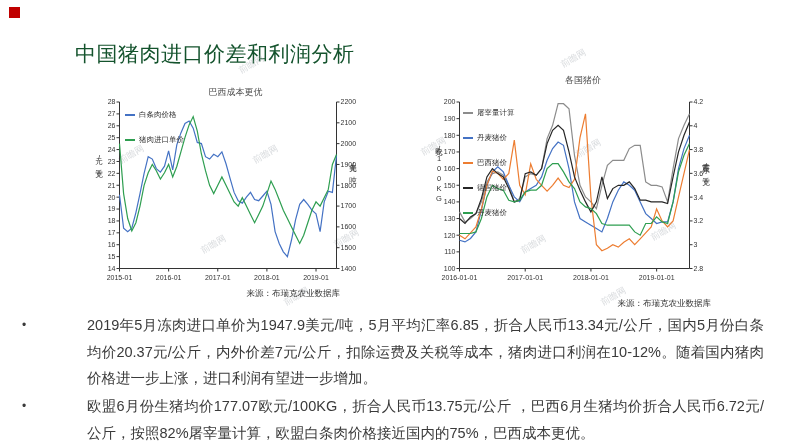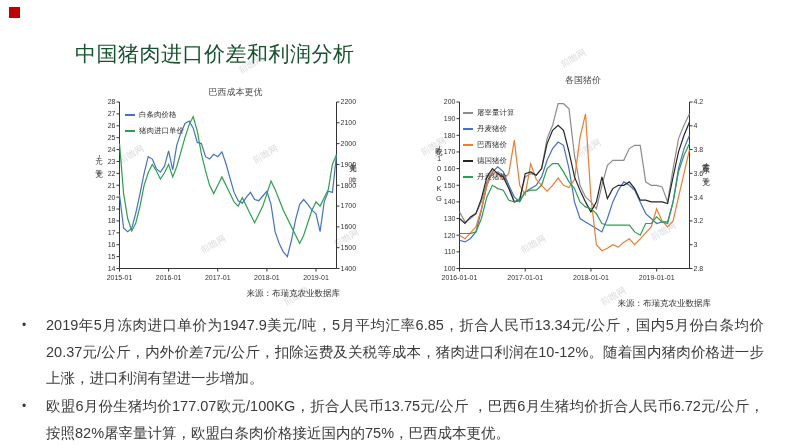--- a/index.html
+++ b/index.html
@@ -9,32 +9,32 @@
   }
   .accent-square{position:absolute;left:9px;top:7px;width:11px;height:11px;background:#C00000;}
   .slide-title{
     position:absolute;left:75px;top:26px;font-size:21px;font-weight:400;
     color:#14532d;letter-spacing:.5px;white-space:nowrap;
   }
   .chart{position:absolute;}
   .chart-title{position:absolute;top:0;left:8px;width:100%;text-align:center;font-size:9px;color:#4a4a4a;}
   .chart-svg{position:absolute;left:0;overflow:visible;}
   svg text{font-size:7px;fill:#333;}
-  .chart-legend{position:absolute;display:flex;flex-direction:column;gap:6px;}
+  .chart-legend{position:absolute;display:flex;flex-direction:column;gap:15px;}
   .legend-item{display:flex;align-items:center;gap:4px;font-size:7.5px;color:#333;white-space:nowrap;}
   .legend-swatch{display:inline-block;width:10px;height:2px;flex:0 0 auto;}
   .ylabel{
     position:absolute;writing-mode:vertical-rl;text-orientation:upright;
     font-size:7.5px;color:#333;letter-spacing:1px;line-height:1;
   }
   .source{position:absolute;font-size:8.5px;color:#333;white-space:nowrap;}
   .bullets{position:absolute;left:22px;top:312px;width:742px;color:#3a3a3a;}
   .bullet{display:flex;font-size:14.5px;line-height:1.84;margin-bottom:1px;}
   .bullet-marker{width:24px;flex:0 0 auto;font-size:12px;padding-top:2px;color:#3a3a3a;}
-  .bullet-text{flex:1;text-align:justify;}
+  .bullet-text{flex:1;text-align:justify;margin-left:41px;}
   .wm{
     position:absolute;color:#aab0b6;opacity:.45;font-size:9px;
     transform:rotate(-30deg);pointer-events:none;white-space:nowrap;
   }
 </style>
 </head>
 <body>
 
 <div class="accent-square"></div>
 <h1 class="slide-title">中国猪肉进口价差和利润分析</h1>

